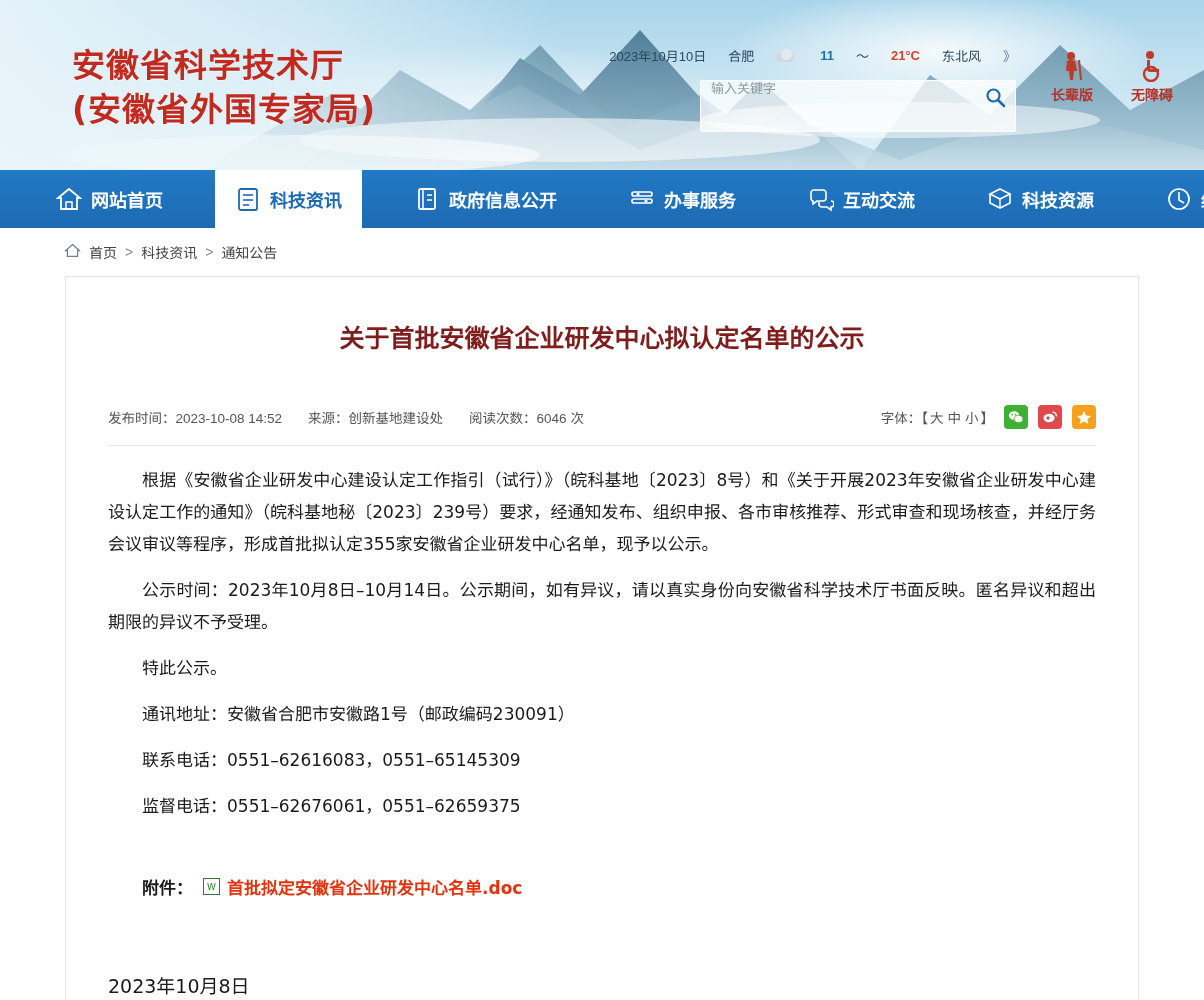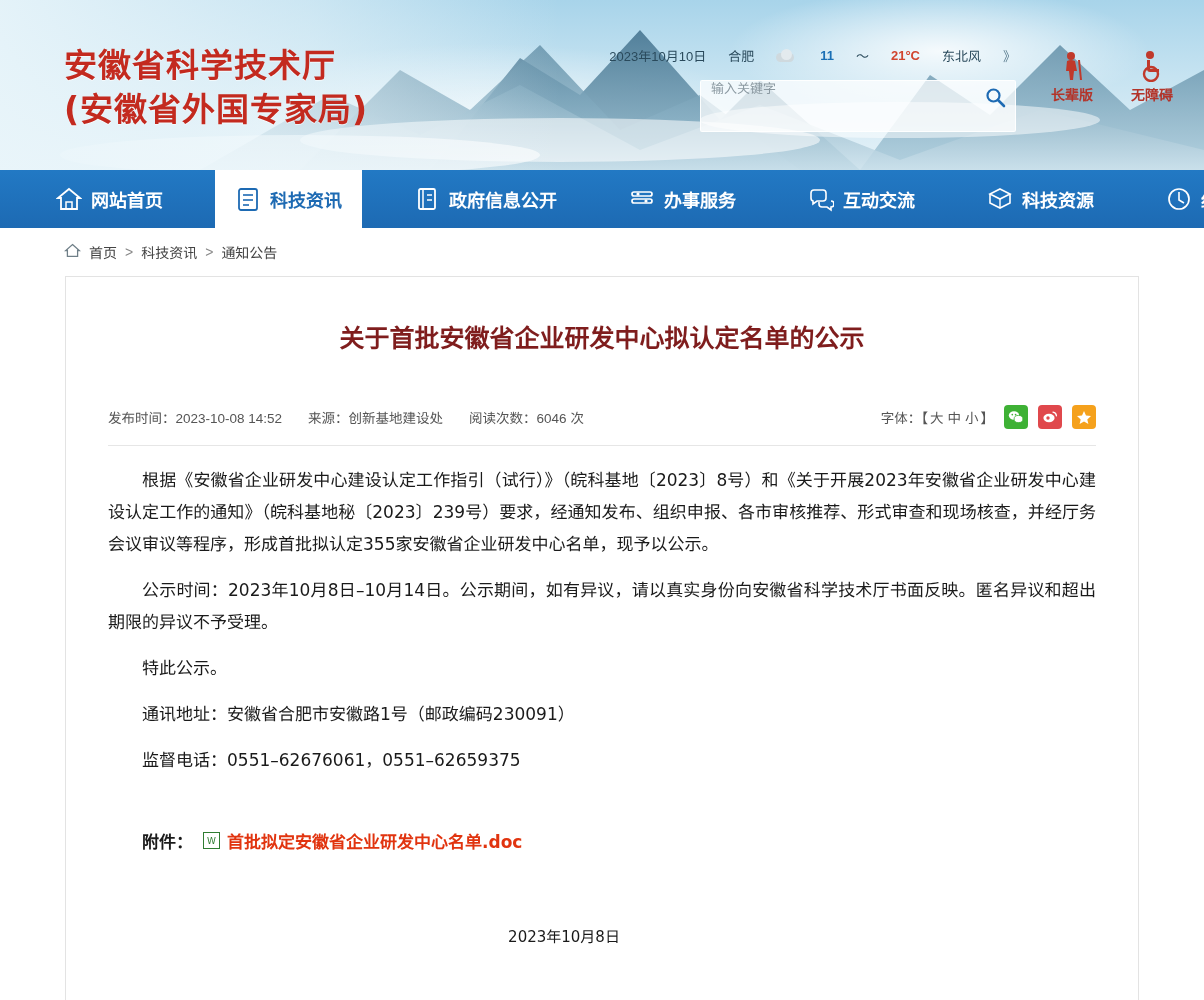--- a/index.html
+++ b/index.html
@@ -26,21 +26,21 @@
       linear-gradient(180deg,#a8d4ea 0%, #c6e3f1 45%, #e6f2f8 100%);
   }
   .banner .mtn {
     position: absolute; bottom: 0; left: 0; width: 1204px; height: 170px;
   }
   .banner .glowleft {
     position: absolute; left: 0; top: 0; width: 560px; height: 170px;
     background: linear-gradient(90deg, rgba(233,245,250,.92) 0%, rgba(233,245,250,.55) 55%, rgba(233,245,250,0) 100%);
   }
   .site-title {
-    position: absolute; left: 64px; top: 44px;
+    position: absolute; left: 72px; top: 44px;
     color: #c32a1f;
     font-weight: bold;
     font-size: 33px;
     line-height: 44px;
     letter-spacing: 1px;
     text-shadow: 0 1px 0 rgba(255,255,255,.6);
     font-family: "DejaVu Sans", "Liberation Sans", sans-serif;
   }
   .site-title span { display: block; white-space: nowrap; }
 
@@ -165,22 +165,22 @@
   .attach .doclabel { font-weight: bold; }
   .attach .fileicon {
     width: 17px; height: 17px; border: 1px solid #2f7d32; background:#fff;
     display:inline-flex; align-items:center; justify-content:center;
     font-size: 9px; color:#2f7d32; margin: 0 3px 0 6px;
   }
   .attach a {
     color: #e1340f; font-weight: bold; text-decoration: none; cursor: pointer;
   }
   .signdate {
-    text-align: center; padding-right: 76px; margin-top: 72px;
-    font-size: 15px; color: #1a1a1a;
+    text-align: left; padding-right: 76px; margin-top: 72px;
+    font-size: 19px; color: #1a1a1a;
     font-family: "DejaVu Sans", "Liberation Sans", sans-serif;
   }
 </style>
 </head>
 <body>
 
 <div class="banner">
   <div class="sky"></div>
   <svg class="mtn" viewBox="0 0 1204 170" preserveAspectRatio="none">
     <defs>
@@ -393,20 +393,21 @@
           </svg>
       </span>
     </div>
   </div>
 
   <div class="body-text">
     <p>根据《安徽省企业研发中心建设认定工作指引（试行）》（皖科基地〔2023〕8号）和《关于开展2023年安徽省企业研发中心建设认定工作的通知》（皖科基地秘〔2023〕239号）要求，经通知发布、组织申报、各市审核推荐、形式审查和现场核查，并经厅务会议审议等程序，形成首批拟认定355家安徽省企业研发中心名单，现予以公示。</p>
     <p>公示时间：2023年10月8日–10月14日。公示期间，如有异议，请以真实身份向安徽省科学技术厅书面反映。匿名异议和超出期限的异议不予受理。</p>
     <p>特此公示。</p>
     <p>通讯地址：安徽省合肥市安徽路1号（邮政编码230091）</p>
+    <p>联系电话：0551–62616083，0551–65145309</p>
     <p>监督电话：0551–62676061，0551–62659375</p>
   </div>
 
   <div class="attach">
     <span class="doclabel">附件：</span>
     <span class="fileicon">W</span>
     <a>首批拟定安徽省企业研发中心名单.doc</a>
   </div>
 
   <div class="signdate">2023年10月8日</div>

